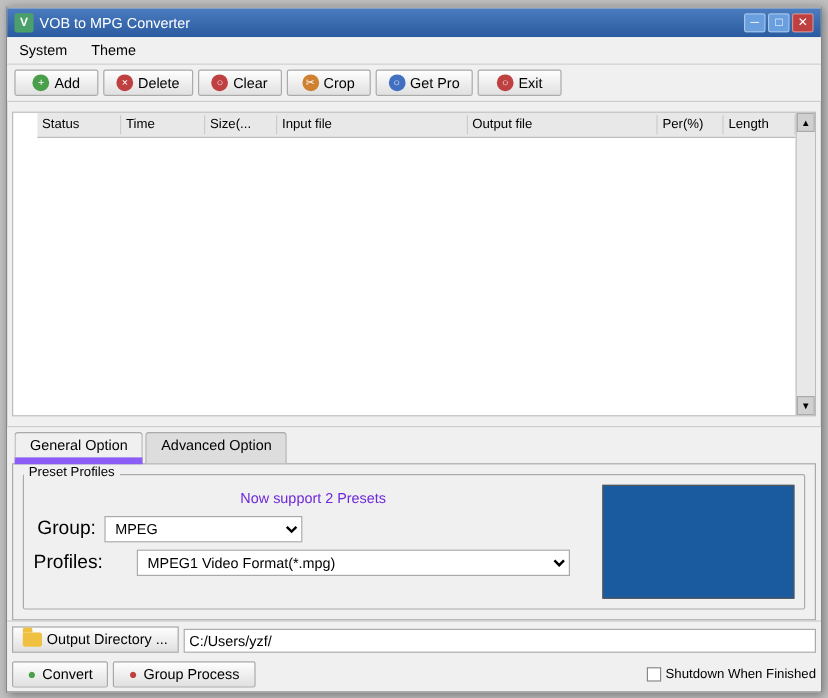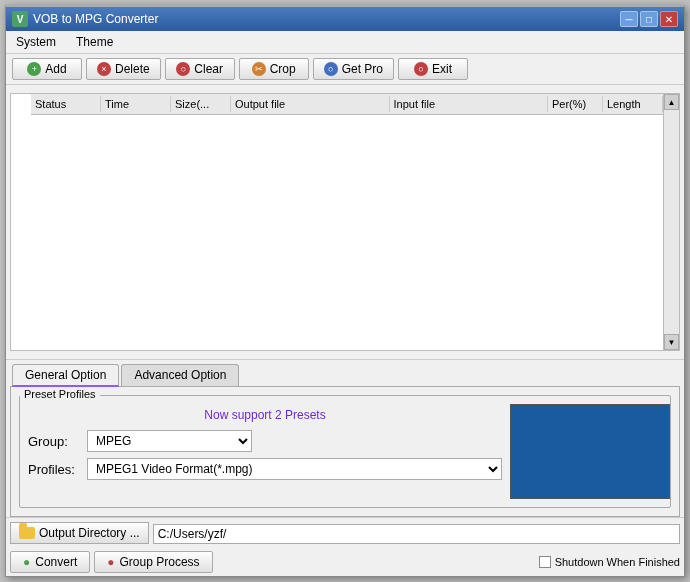--- a/index.html
+++ b/index.html
@@ -196,21 +196,21 @@
       padding: 3px 12px;
       border: 1px solid #aaa;
       border-bottom: none;
       background: #ddd;
       cursor: pointer;
       font-size: 12px;
       border-radius: 3px 3px 0 0;
     }
     .tab.active {
       background: #f0f0f0;
-      border-bottom: 2px solid #8b5cf6;
+      border-bottom: 6px solid #8b5cf6;
       margin-bottom: -1px;
       z-index: 1;
     }
     .tab-content {
       border: 1px solid #aaa;
       margin: 0 4px;
       background: #f0f0f0;
       padding: 8px;
     }
     .preset-group {
@@ -250,32 +250,33 @@
       margin-bottom: 8px;
       padding-top: 4px;
     }
     .form-row {
       display: flex;
       align-items: center;
       margin-bottom: 6px;
       gap: 4px;
     }
     .form-label {
-      font-size: 13px;
+      font-size: 16px;
       width: 55px;
+      text-align: center;
     }
     .form-select {
       border: 1px solid #aaa;
       background: white;
       padding: 2px 4px;
       font-size: 12px;
       cursor: pointer;
     }
     .select-group { width: 165px; }
-    .select-profile { width: 415px; }
+    .select-profile { width: 361px; margin-left: 27px; }
 
     .output-row {
       display: flex;
       align-items: flex-end;
       padding: 4px 4px;
       border-top: 1px solid #ccc;
       gap: 4px;
     }
     .output-btn {
       padding: 3px 8px;
@@ -398,22 +399,22 @@
     </button>
   </div>
 
   <div class="file-list-area">
     <div class="scrollbar-area">
       <div style="flex:1; display:flex; flex-direction:column;">
         <div class="file-list-header">
           <div class="col-header col-status">Status</div>
           <div class="col-header col-time">Time</div>
           <div class="col-header col-size">Size(...</div>
+          <div class="col-header col-input">Input file</div>
           <div class="col-header col-output">Output file</div>
-          <div class="col-header col-input">Input file</div>
           <div class="col-header col-per">Per(%)</div>
           <div class="col-header col-length">Length</div>
         </div>
         <div class="file-list-body"></div>
       </div>
       <div class="scrollbar-v">
         <div class="scroll-btn">▲</div>
         <div class="scroll-track"></div>
         <div class="scroll-btn">▼</div>
       </div>

